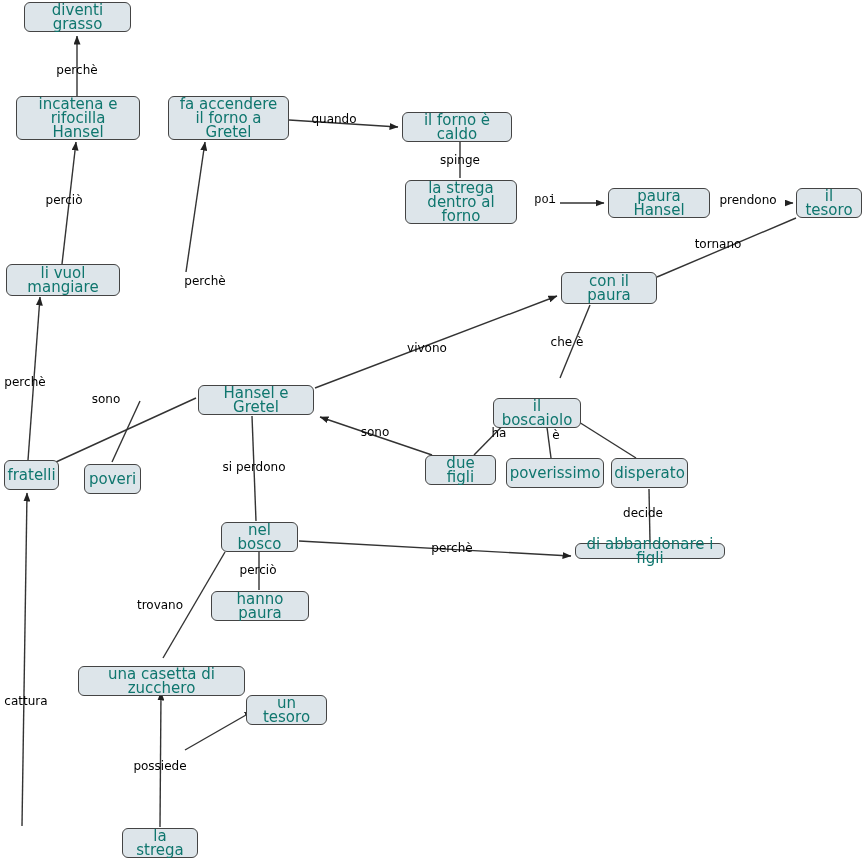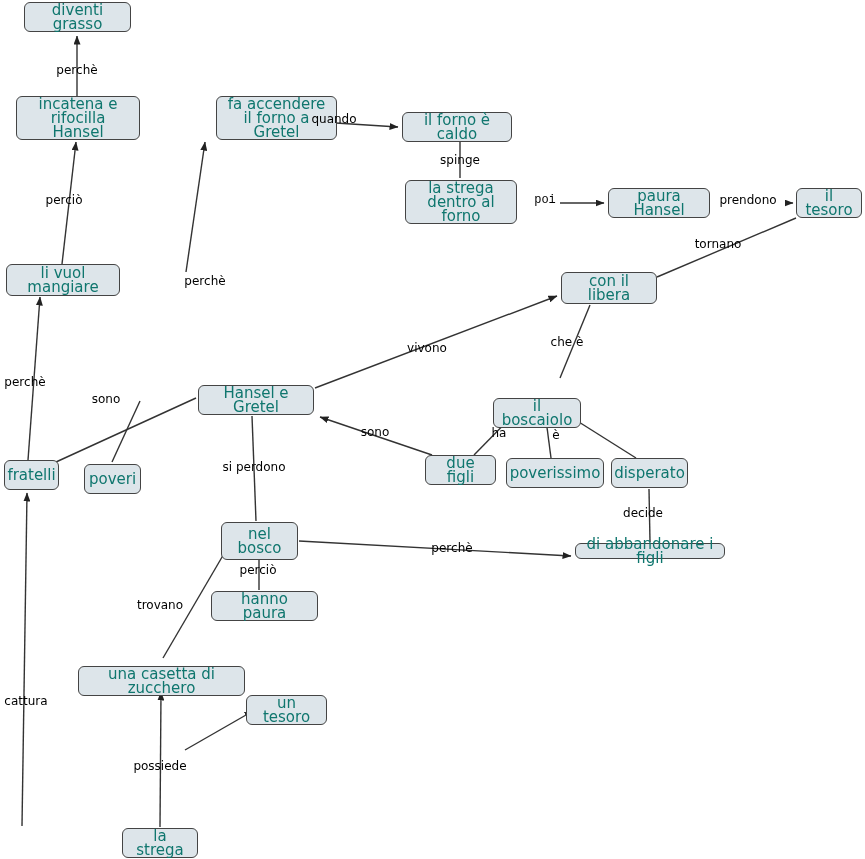--- a/index.html
+++ b/index.html
@@ -85,39 +85,39 @@
         <line x1="225" y1="552" x2="163" y2="658" stroke="#333333" stroke-width="1.4"></line>
         <line x1="160" y1="827" x2="161" y2="692" stroke="#333333" stroke-width="1.4" marker-end="url(#arrowhead)"></line>
         <line x1="185" y1="750" x2="253" y2="711" stroke="#333333" stroke-width="1.4" marker-end="url(#arrowhead)"></line>
         <line x1="22" y1="826" x2="27" y2="493" stroke="#333333" stroke-width="1.4" marker-end="url(#arrowhead)"></line>
       </g>
   </svg>
   <div id="node-layer">
       <div class="node" style="left: 24px; top: 2px; width: 107px; height: 30px; background: rgb(221, 229, 234); border-color: rgb(68, 68, 68);">diventi grasso</div>
       <div class="node" style="left: 16px; top: 96px; width: 124px; height: 44px; background: rgb(221, 229, 234); border-color: rgb(68, 68, 68);">incatena e rifocilla
 Hansel</div>
-      <div class="node" style="left: 168px; top: 96px; width: 121px; height: 44px; background: rgb(221, 229, 234); border-color: rgb(68, 68, 68); margin-left: 48px;">fa accendere
+      <div class="node" style="left: 168px; top: 96px; width: 121px; height: 44px; background: rgb(221, 229, 234); border-color: rgb(68, 68, 68);">fa accendere
 il forno a Gretel</div>
       <div class="node" style="left: 402px; top: 112px; width: 110px; height: 30px; background: rgb(221, 229, 234); border-color: rgb(68, 68, 68);">il forno è caldo</div>
       <div class="node" style="left: 405px; top: 180px; width: 112px; height: 44px; background: rgb(221, 229, 234); border-color: rgb(68, 68, 68);">la strega
 dentro al forno</div>
       <div class="node" style="left: 608px; top: 188px; width: 102px; height: 30px; background: rgb(221, 229, 234); border-color: rgb(68, 68, 68);">paura Hansel</div>
       <div class="node" style="left: 796px; top: 188px; width: 66px; height: 30px; background: rgb(221, 229, 234); border-color: rgb(68, 68, 68);">il tesoro</div>
       <div class="node" style="left: 6px; top: 264px; width: 114px; height: 32px; background: rgb(221, 229, 234); border-color: rgb(68, 68, 68);">li vuol mangiare</div>
-      <div class="node" style="left: 561px; top: 272px; width: 96px; height: 32px; background: rgb(221, 229, 234); border-color: rgb(68, 68, 68);">con il libera</div>
+      <div class="node" style="left: 561px; top: 272px; width: 96px; height: 32px; background: rgb(221, 229, 234); border-color: rgb(68, 68, 68);">con il paura</div>
       <div class="node" style="left: 493px; top: 382px; width: 88px; height: 30px; background: rgb(221, 229, 234); border-color: rgb(68, 68, 68); margin-top: 16px;">il boscaiolo</div>
       <div class="node" style="left: 198px; top: 385px; width: 116px; height: 30px; background: rgb(221, 229, 234); border-color: rgb(68, 68, 68);">Hansel e Gretel</div>
       <div class="node" style="left: 4px; top: 460px; width: 55px; height: 30px; background: rgb(221, 229, 234); border-color: rgb(68, 68, 68);">fratelli</div>
       <div class="node" style="left: 84px; top: 464px; width: 57px; height: 30px; background: rgb(221, 229, 234); border-color: rgb(68, 68, 68);">poveri</div>
       <div class="node" style="left: 425px; top: 455px; width: 71px; height: 30px; background: rgb(221, 229, 234); border-color: rgb(68, 68, 68);">due figli</div>
       <div class="node" style="left: 506px; top: 458px; width: 98px; height: 30px; background: rgb(221, 229, 234); border-color: rgb(68, 68, 68);">poverissimo</div>
       <div class="node" style="left: 611px; top: 458px; width: 77px; height: 30px; background: rgb(221, 229, 234); border-color: rgb(68, 68, 68);">disperato</div>
-      <div class="node" style="left: 221px; top: 522px; width: 77px; height: 38px; background: rgb(221, 229, 234); border-color: rgb(68, 68, 68);">nel bosco</div>
+      <div class="node" style="left: 221px; top: 522px; width: 77px; height: 30px; background: rgb(221, 229, 234); border-color: rgb(68, 68, 68);">nel bosco</div>
       <div class="node" style="left: 575px; top: 543px; width: 150px; height: 16px; background: rgb(221, 229, 234); border-color: rgb(68, 68, 68);">di abbandonare i figli</div>
-      <div class="node" style="left: 211px; top: 591px; width: 107px; height: 30px; background: rgb(221, 229, 234); border-color: rgb(68, 68, 68);">hanno paura</div>
+      <div class="node" style="left: 211px; top: 591px; width: 98px; height: 30px; background: rgb(221, 229, 234); border-color: rgb(68, 68, 68);">hanno paura</div>
       <div class="node" style="left: 78px; top: 666px; width: 167px; height: 30px; background: rgb(221, 229, 234); border-color: rgb(68, 68, 68);">una casetta di zucchero</div>
       <div class="node" style="left: 246px; top: 695px; width: 81px; height: 30px; background: rgb(221, 229, 234); border-color: rgb(68, 68, 68);">un tesoro</div>
       <div class="node" style="left: 122px; top: 828px; width: 76px; height: 30px; background: rgb(221, 229, 234); border-color: rgb(68, 68, 68);">la strega</div>
     </div>
   <div id="label-layer">
       <div class="edge-label" style="left: 77px; top: 70px;">perchè</div>
       <div class="edge-label" style="left: 64px; top: 200px;">perciò</div>
       <div class="edge-label" style="left: 205px; top: 281px;">perchè</div>
       <div class="edge-label" style="left: 334px; top: 119px;">quando</div>
       <div class="edge-label" style="left: 460px; top: 160px;">spinge</div>

